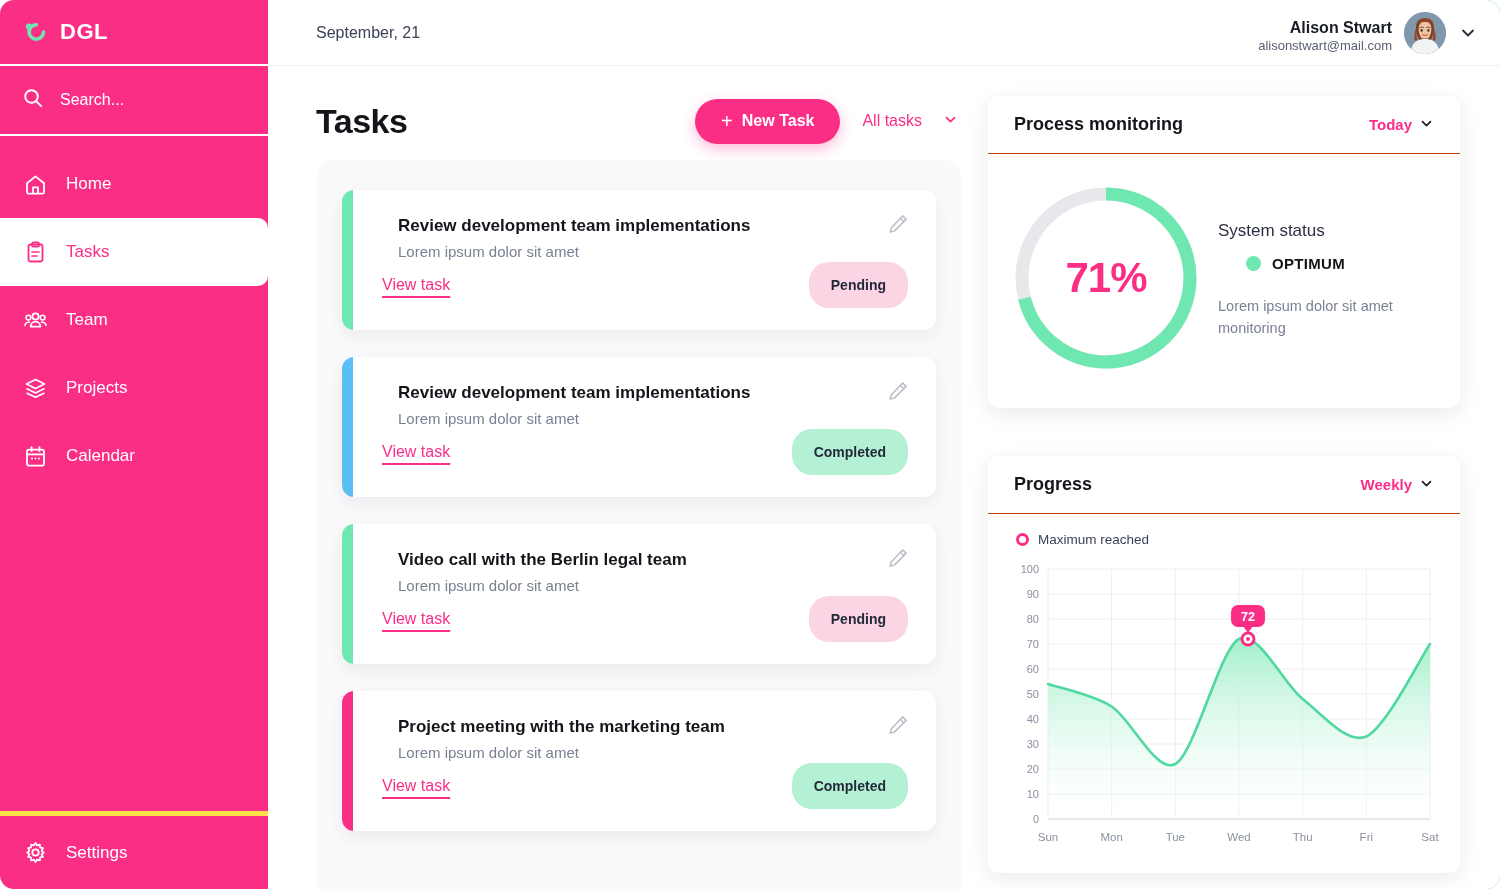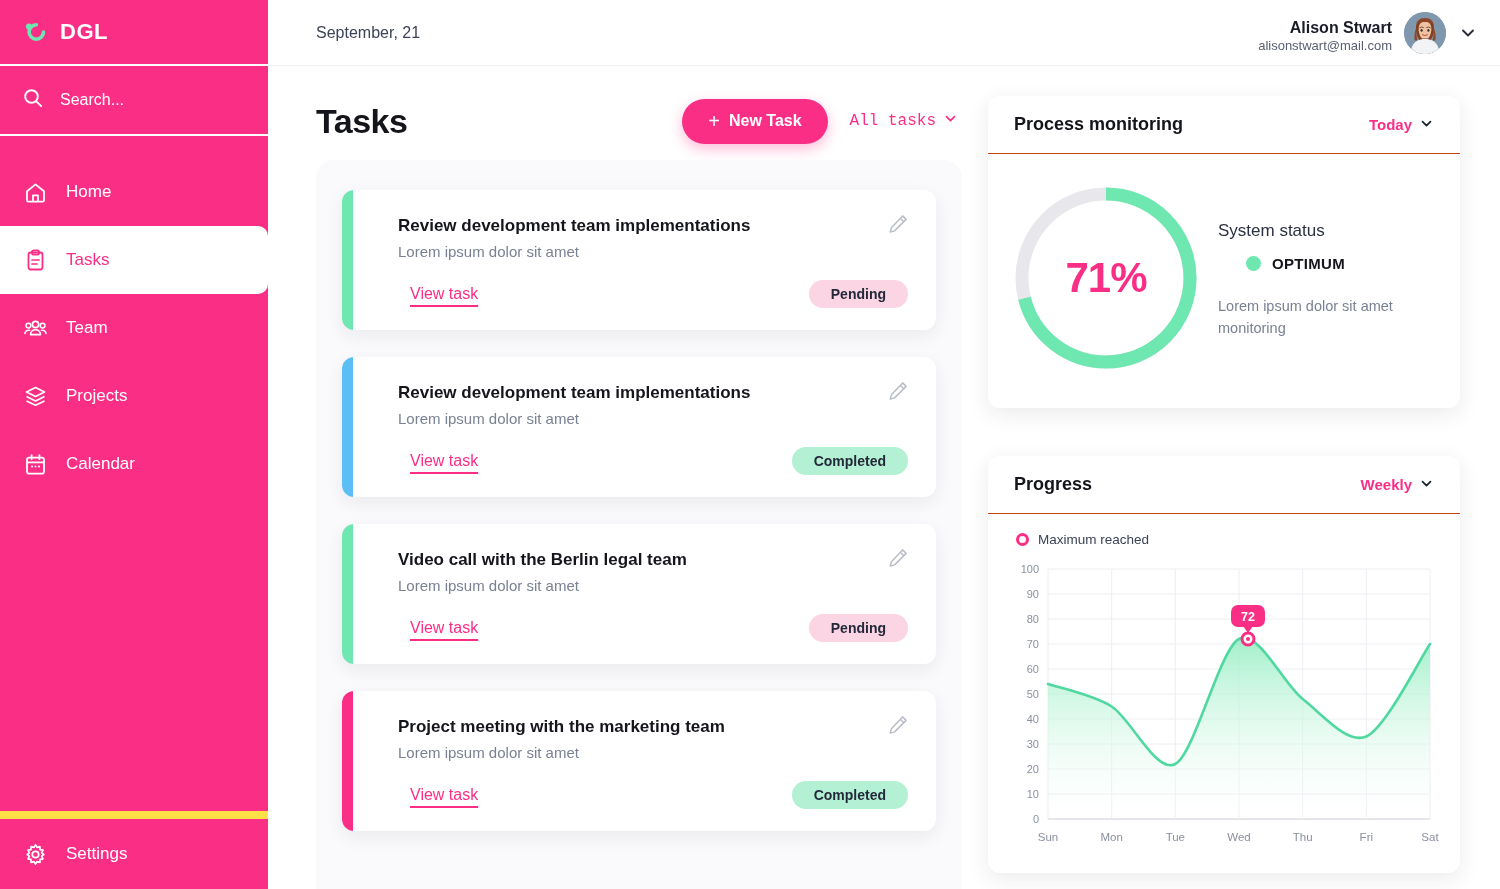--- a/index.html
+++ b/index.html
@@ -11,21 +11,21 @@
     background: #ffffff;
     overflow: hidden;
   }
 
   .app {
     position: relative;
     width: 1500px;
     height: 889px;
     background: #ffffff;
     display: flex;
-    border-radius: 0;
+    border-radius: 14px;
     overflow: hidden;
   }
 
   
   .sidebar {
     width: 268px;
     flex: 0 0 268px;
     background: #FB2E86;
     display: flex;
     flex-direction: column;
@@ -61,21 +61,21 @@
     background: transparent;
     border: none;
     outline: none;
     color: #ffffff;
     font-family: "Liberation Sans", sans-serif;
     font-size: 16px;
     width: 180px;
   }
   .search-input::placeholder { color: #ffffff; opacity: 1; }
 
-  .nav { flex: 1 1 auto; padding-top: 22px; text-align: center; }
+  .nav { flex: 1 1 auto; padding-top: 14px; text-align: center; }
 
   .nav-item {
     height: 68px;
     display: flex;
     align-items: center;
     padding-left: 22px;
     gap: 18px;
     color: #ffffff;
     font-size: 17px;
     cursor: pointer;
@@ -90,21 +90,21 @@
   }
 
   .settings-row {
     height: 78px;
     display: flex;
     align-items: center;
     padding-left: 22px;
     gap: 18px;
     color: #ffffff;
     font-size: 17px;
-    border-top: 8px solid #fde047;
+    border-top: 5px solid #fde047;
     cursor: pointer;
   }
   .settings-row .nav-icon { width: 26px; height: 26px; display: flex; align-items: center; justify-content: center; flex: 0 0 26px; }
 
   
   .main {
     flex: 1 1 auto;
     display: flex;
     flex-direction: column;
     background: #22c55e;
@@ -166,24 +166,23 @@
     font-size: 16px;
     font-weight: bold;
     font-family: "Liberation Sans", sans-serif;
     display: flex; align-items: center; gap: 9px;
     cursor: pointer;
     box-shadow: 0 5px 14px rgba(251,46,134,0.32);
   }
   .btn-new .plus { font-size: 20px; font-weight: normal; line-height: 1; }
 
   .filter {
-    display: flex; align-items: center; gap: 7px;
+    display: flex; align-items: center; gap: 21px;
     color: #FB2E86; font-size: 16px; cursor: pointer;
     padding-right: 4px;
-    font-family: Liberation Mono, monospace;
   }
 
   .tasks-panel {
     margin-top: 10px;
     flex: 1 1 auto;
     background: #FAFAFC;
     border-radius: 18px 18px 0 0;
     padding: 30px 26px 10px 26px;
     display: flex;
     flex-direction: column;
@@ -205,33 +204,33 @@
   .task-accent {
     position: absolute;
     left: 0; top: 0; bottom: 0;
     width: 11px;
   }
   .task-title { font-size: 17px; font-weight: bold; color: #15161C; }
   .task-sub { font-size: 15px; color: #7A8193; margin-top: 7px; }
 
   .task-foot {
     position: absolute;
-    left: 68px; right: 28px; bottom: 22px;
+    left: 40px; right: 28px; bottom: 22px;
     display: flex; align-items: center; justify-content: space-between;
   }
   .view-link {
     color: #FB2E86; font-size: 16px;
     text-decoration: underline;
     text-underline-offset: 6px;
     text-decoration-thickness: 2px;
     cursor: pointer;
   }
   .pill {
     border-radius: 20px;
-    height: 28px;
+    height: 46px;
     padding: 0 22px;
     display: flex; align-items: center;
     font-size: 14px; font-weight: bold;
     color: #24293A;
   }
   .edit-btn {
     position: absolute;
     top: 22px; right: 26px;
     width: 24px; height: 24px;
     cursor: pointer;

